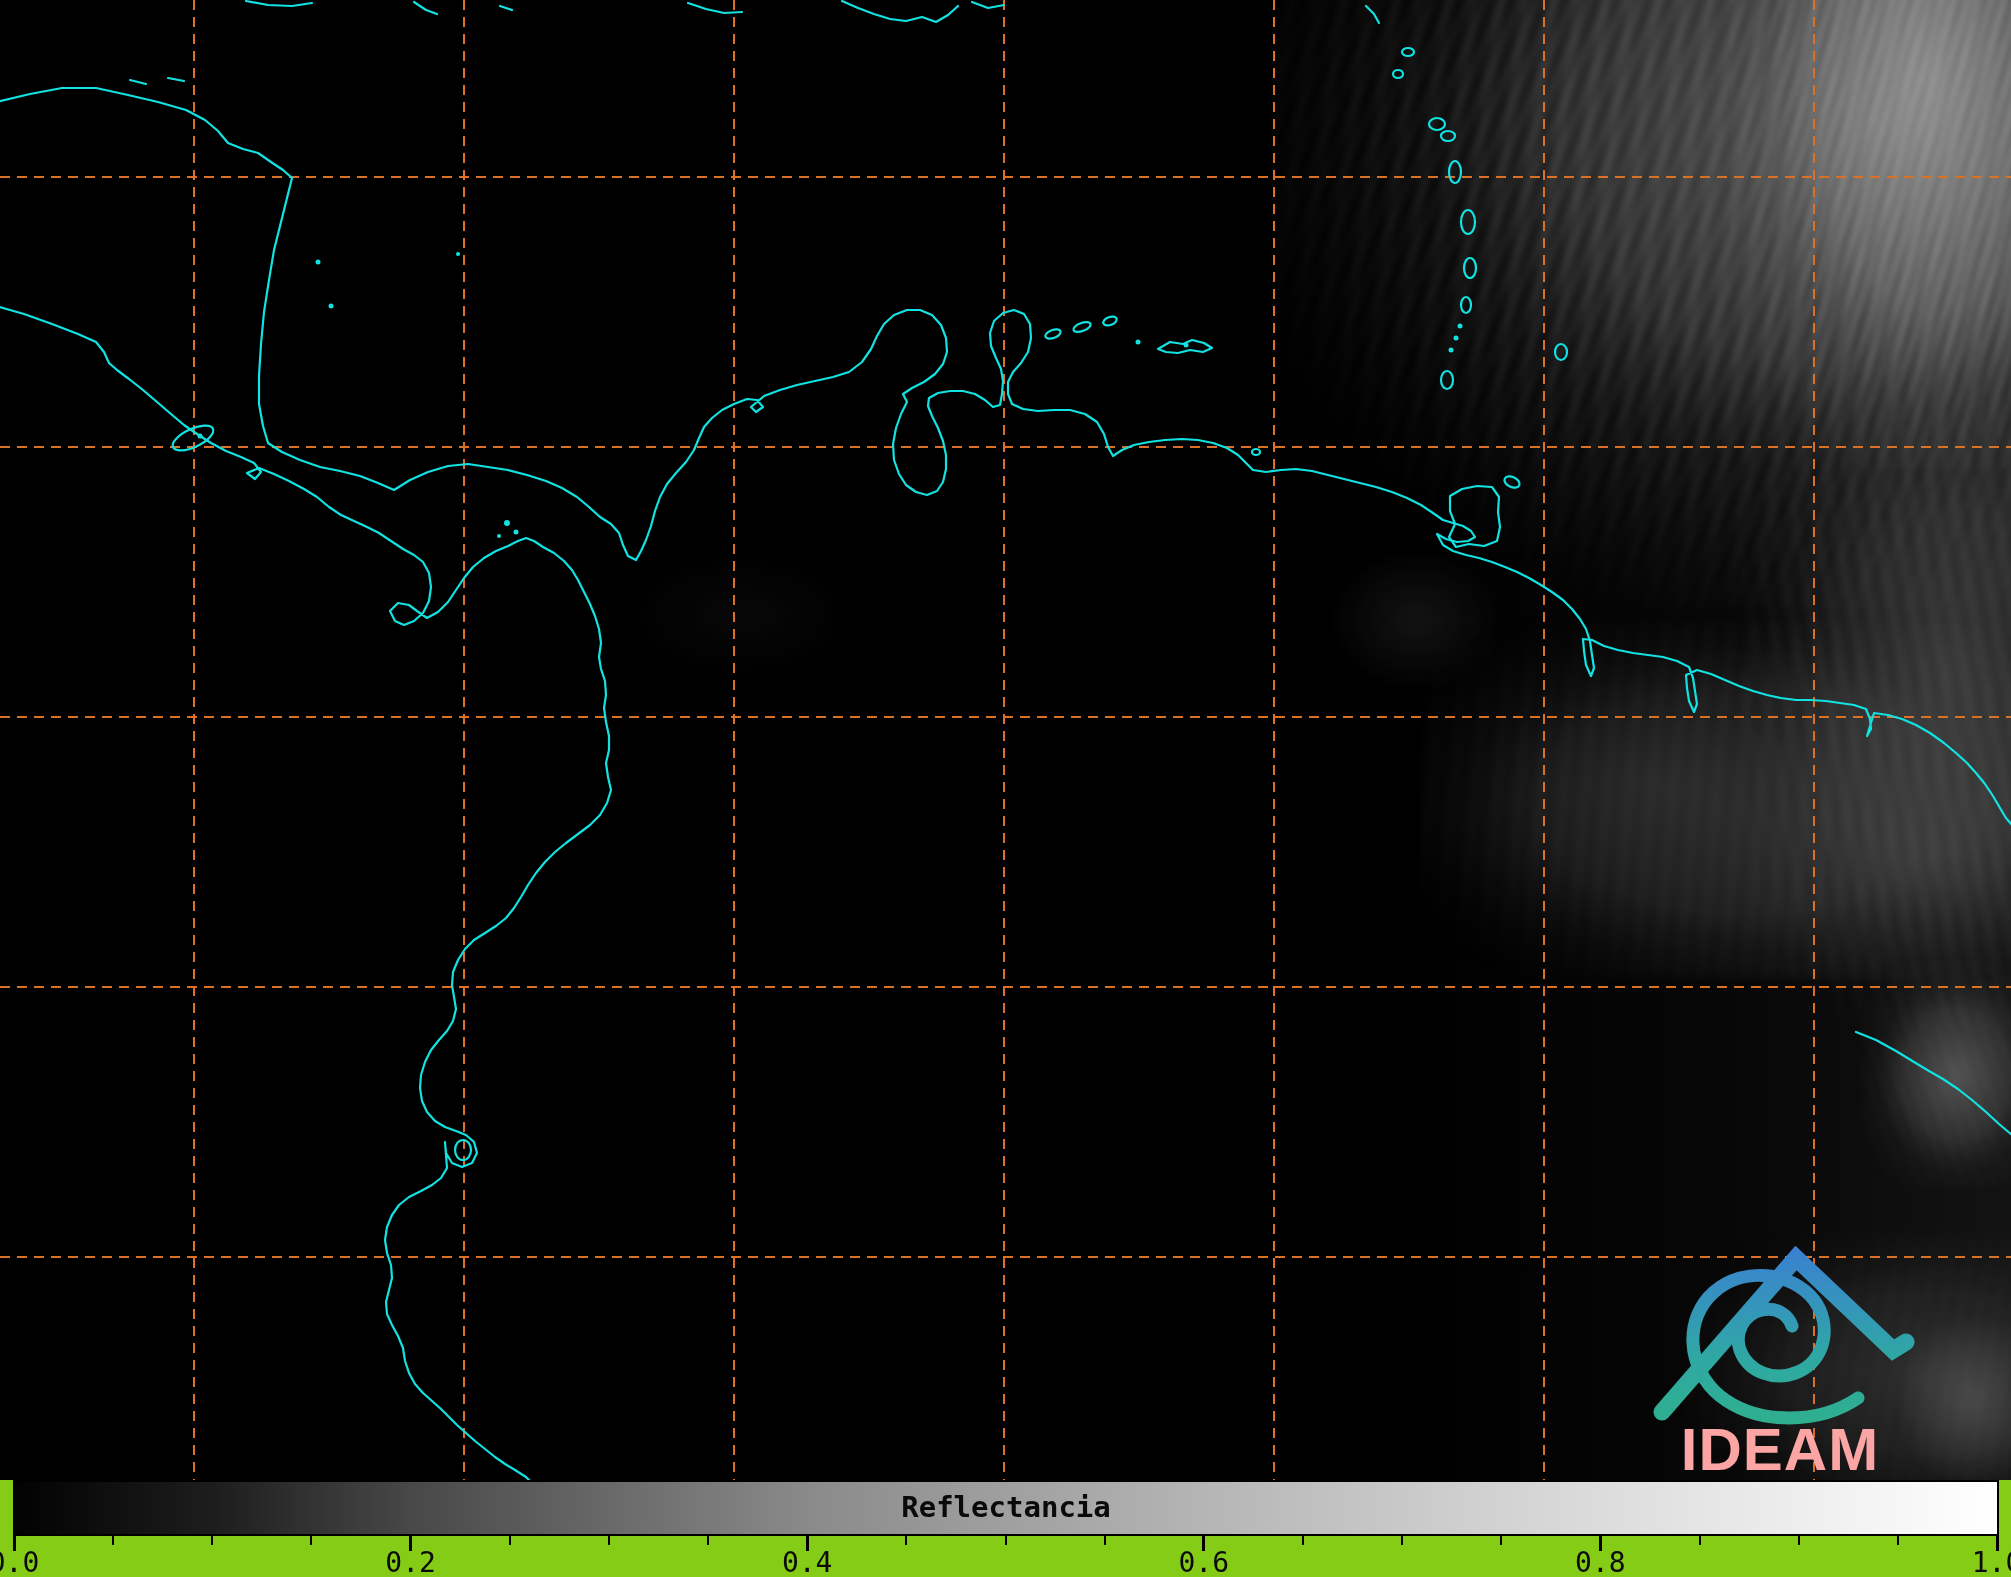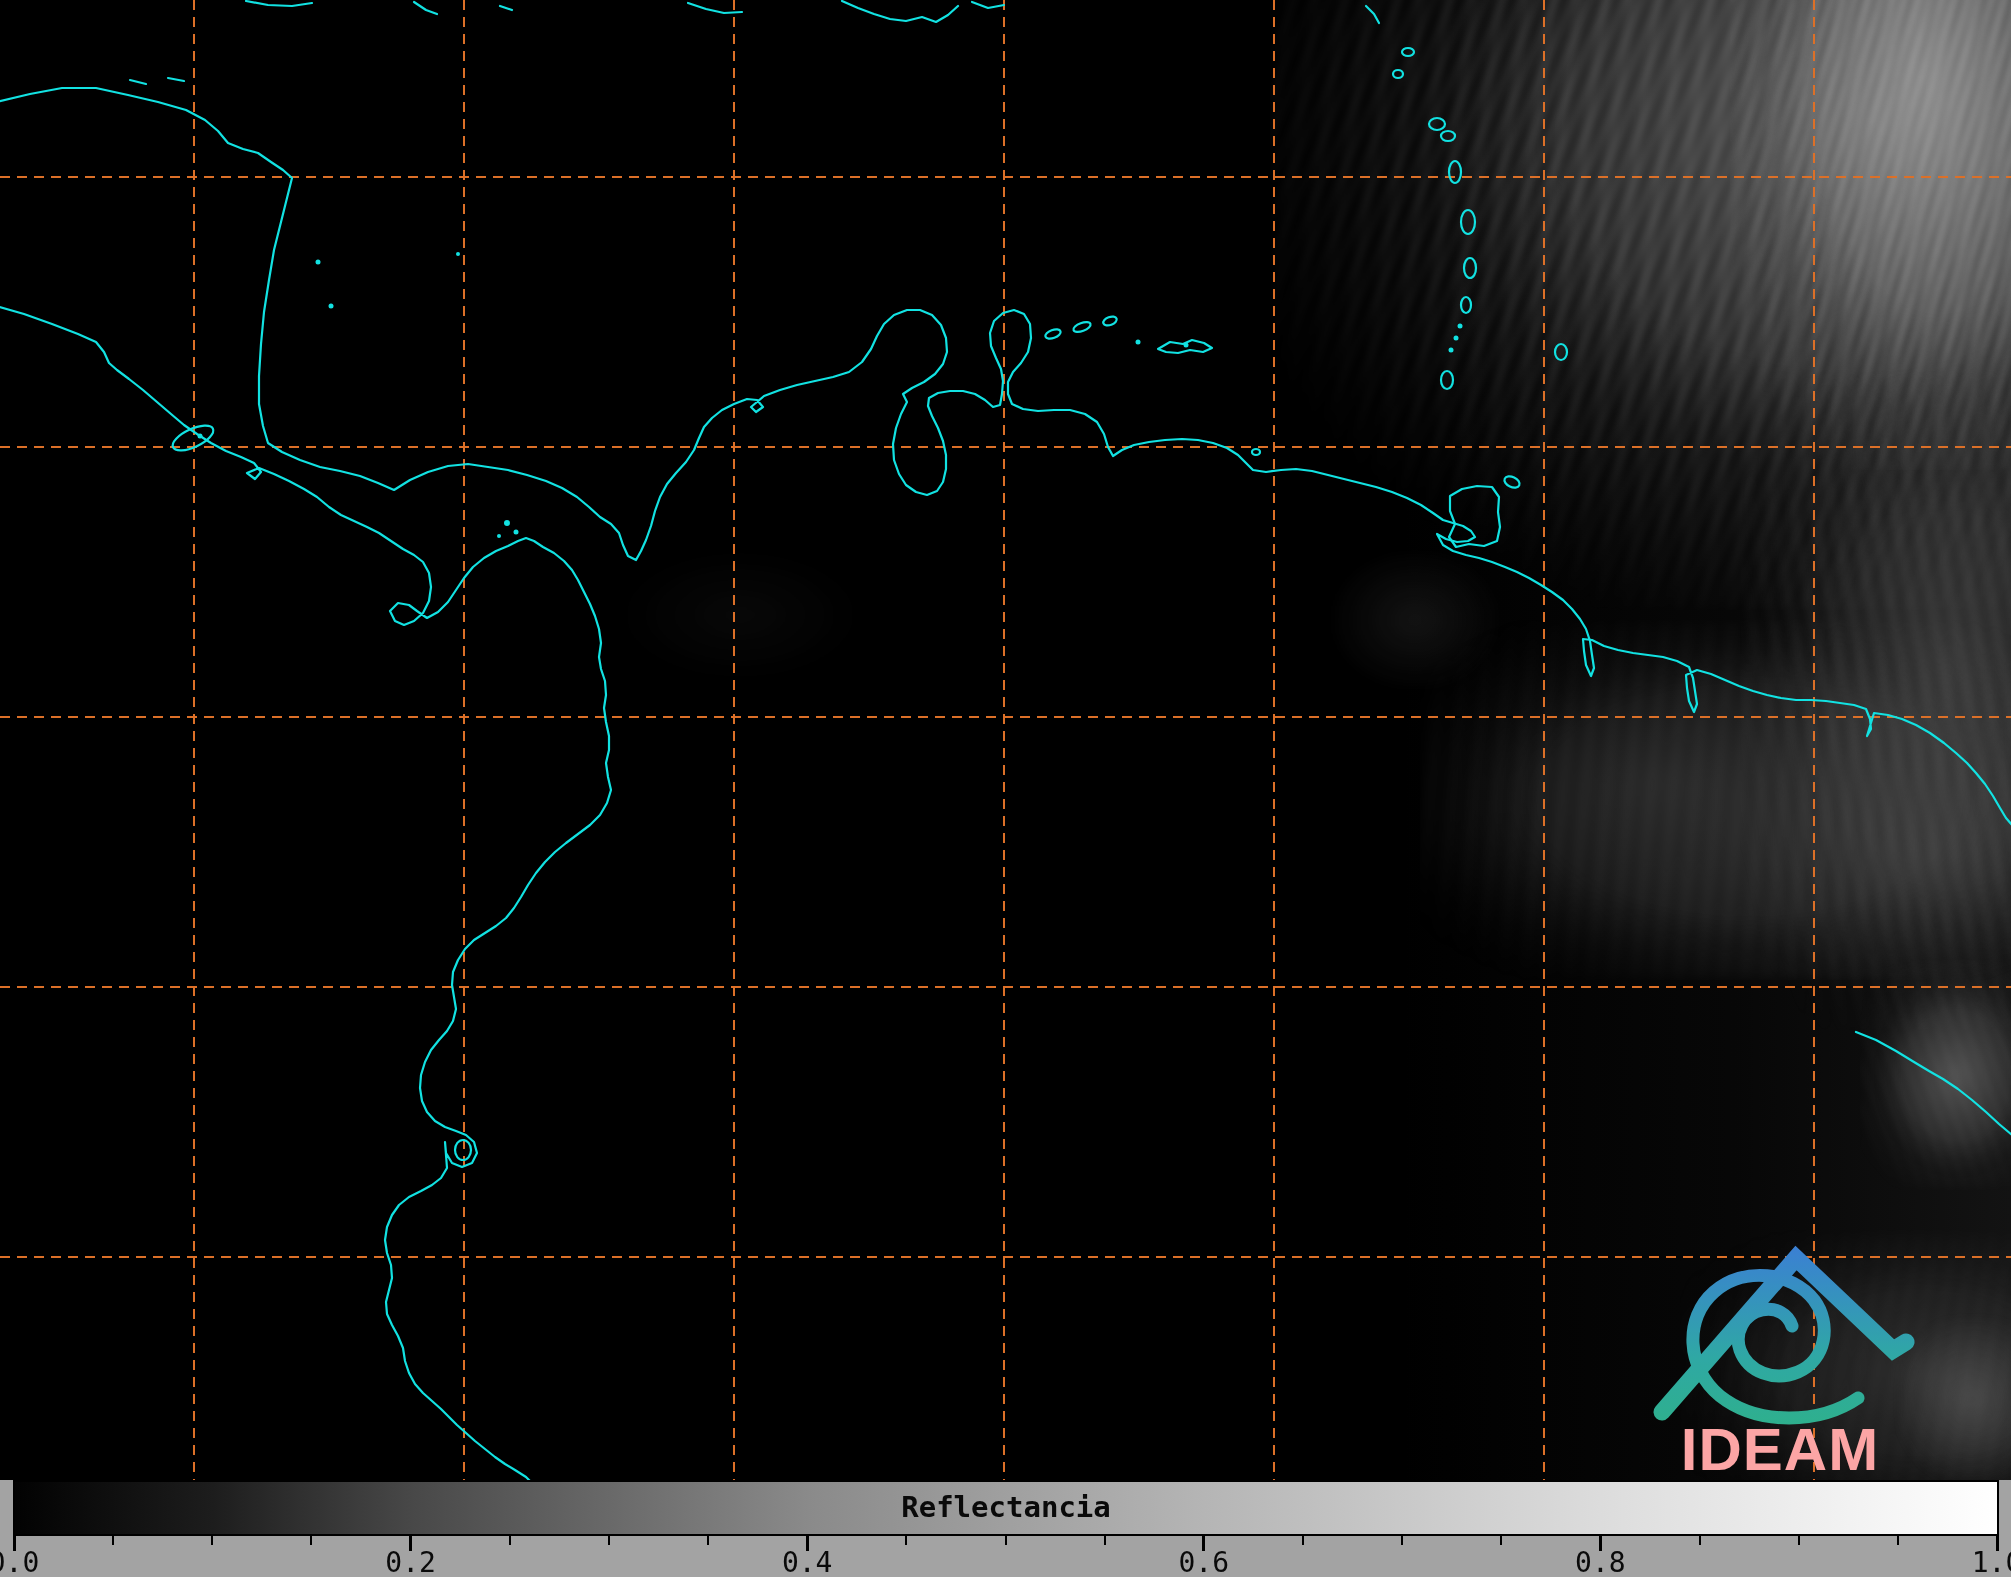--- a/index.html
+++ b/index.html
@@ -65,21 +65,21 @@
 
   #map-title{position:absolute;top:46px;left:50%;transform:translateX(-50%);margin-left:-14px;
      color:var(--title,#fff);font-size:35px;letter-spacing:0.5px;white-space:nowrap;}
 
   
   #logo{position:absolute;left:1620px;top:1225px;width:320px;height:250px;}
   #logo-text{position:absolute;left:50%;top:190px;transform:translateX(-50%);
      font-family:Liberation Sans, sans-serif;font-weight:bold;font-size:60px;letter-spacing:1px;color:#fca5a5;}
 
   
-  #axis-panel{position:absolute;left:0;top:1480px;width:2011px;height:97px;background:#a3a3a3;}
+  #axis-panel{position:absolute;left:0;top:1480px;width:2011px;height:97px;background:#84cc16;}
   #cbar{position:absolute;left:13px;top:0;width:1986px;height:56px;border:2px solid #000;box-sizing:border-box;
      background:linear-gradient(90deg,#020202 0%,#1d1d1d 10%,#484848 20%,#8a8a8a 40%,#b5b5b5 60%,#dcdcdc 80%,#ffffff 100%);}
   #cbar-label{position:absolute;left:50%;top:50%;transform:translate(-50%,-54%);
      font-weight:bold;font-size:29px;color:#0a0a0a;white-space:nowrap;}
   .tick{position:absolute;background:#000;top:56px;}
   .tick.major{width:3px;height:15px;}
   .tick.minor{width:2px;height:9px;}
   .tick-label{position:absolute;top:66px;transform:translateX(-50%);font-size:28px;color:#0a0a0a;white-space:nowrap;}
 </style>
 </head>

